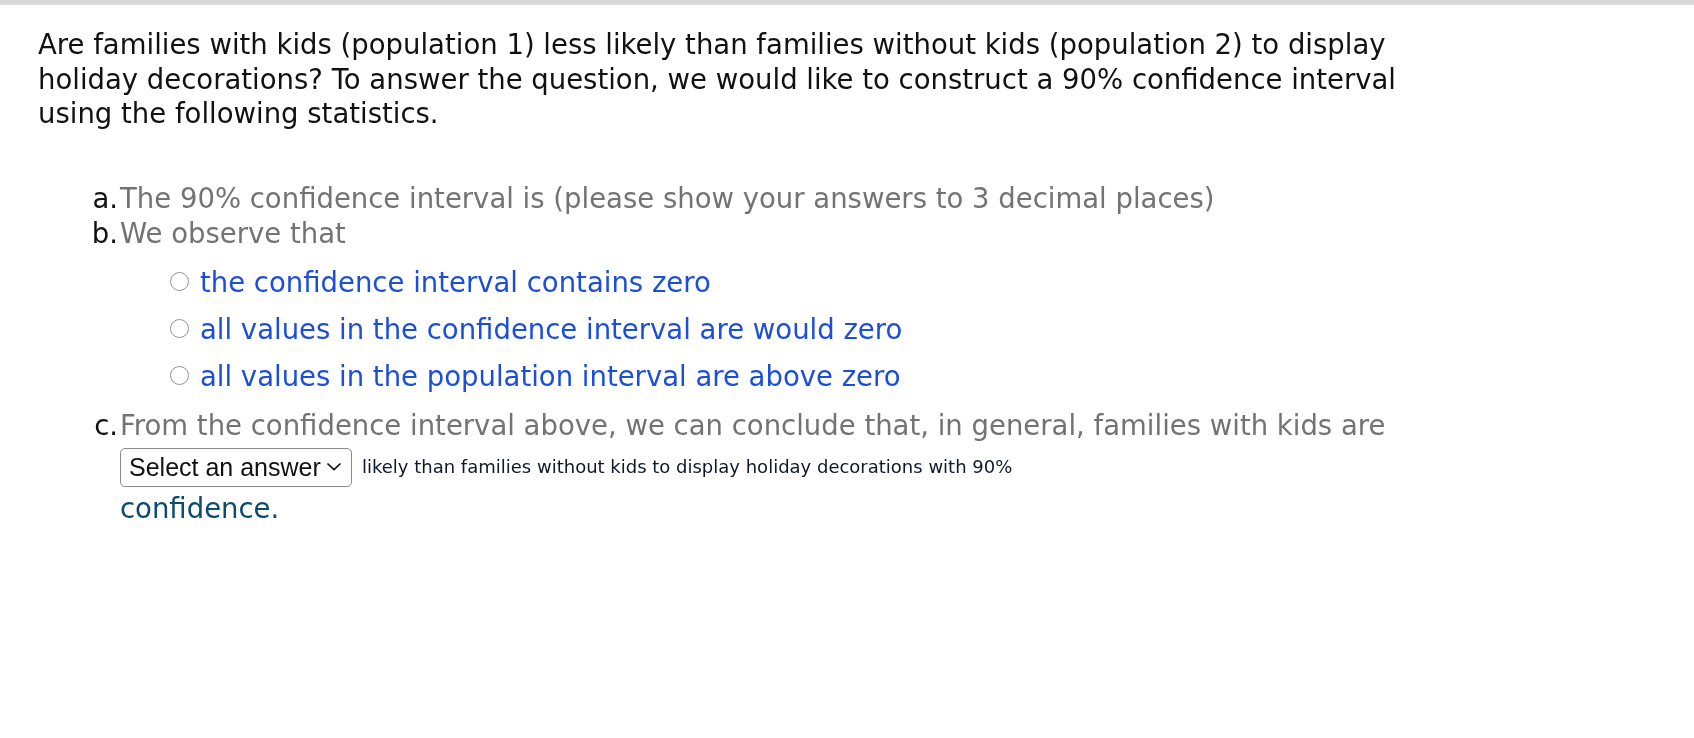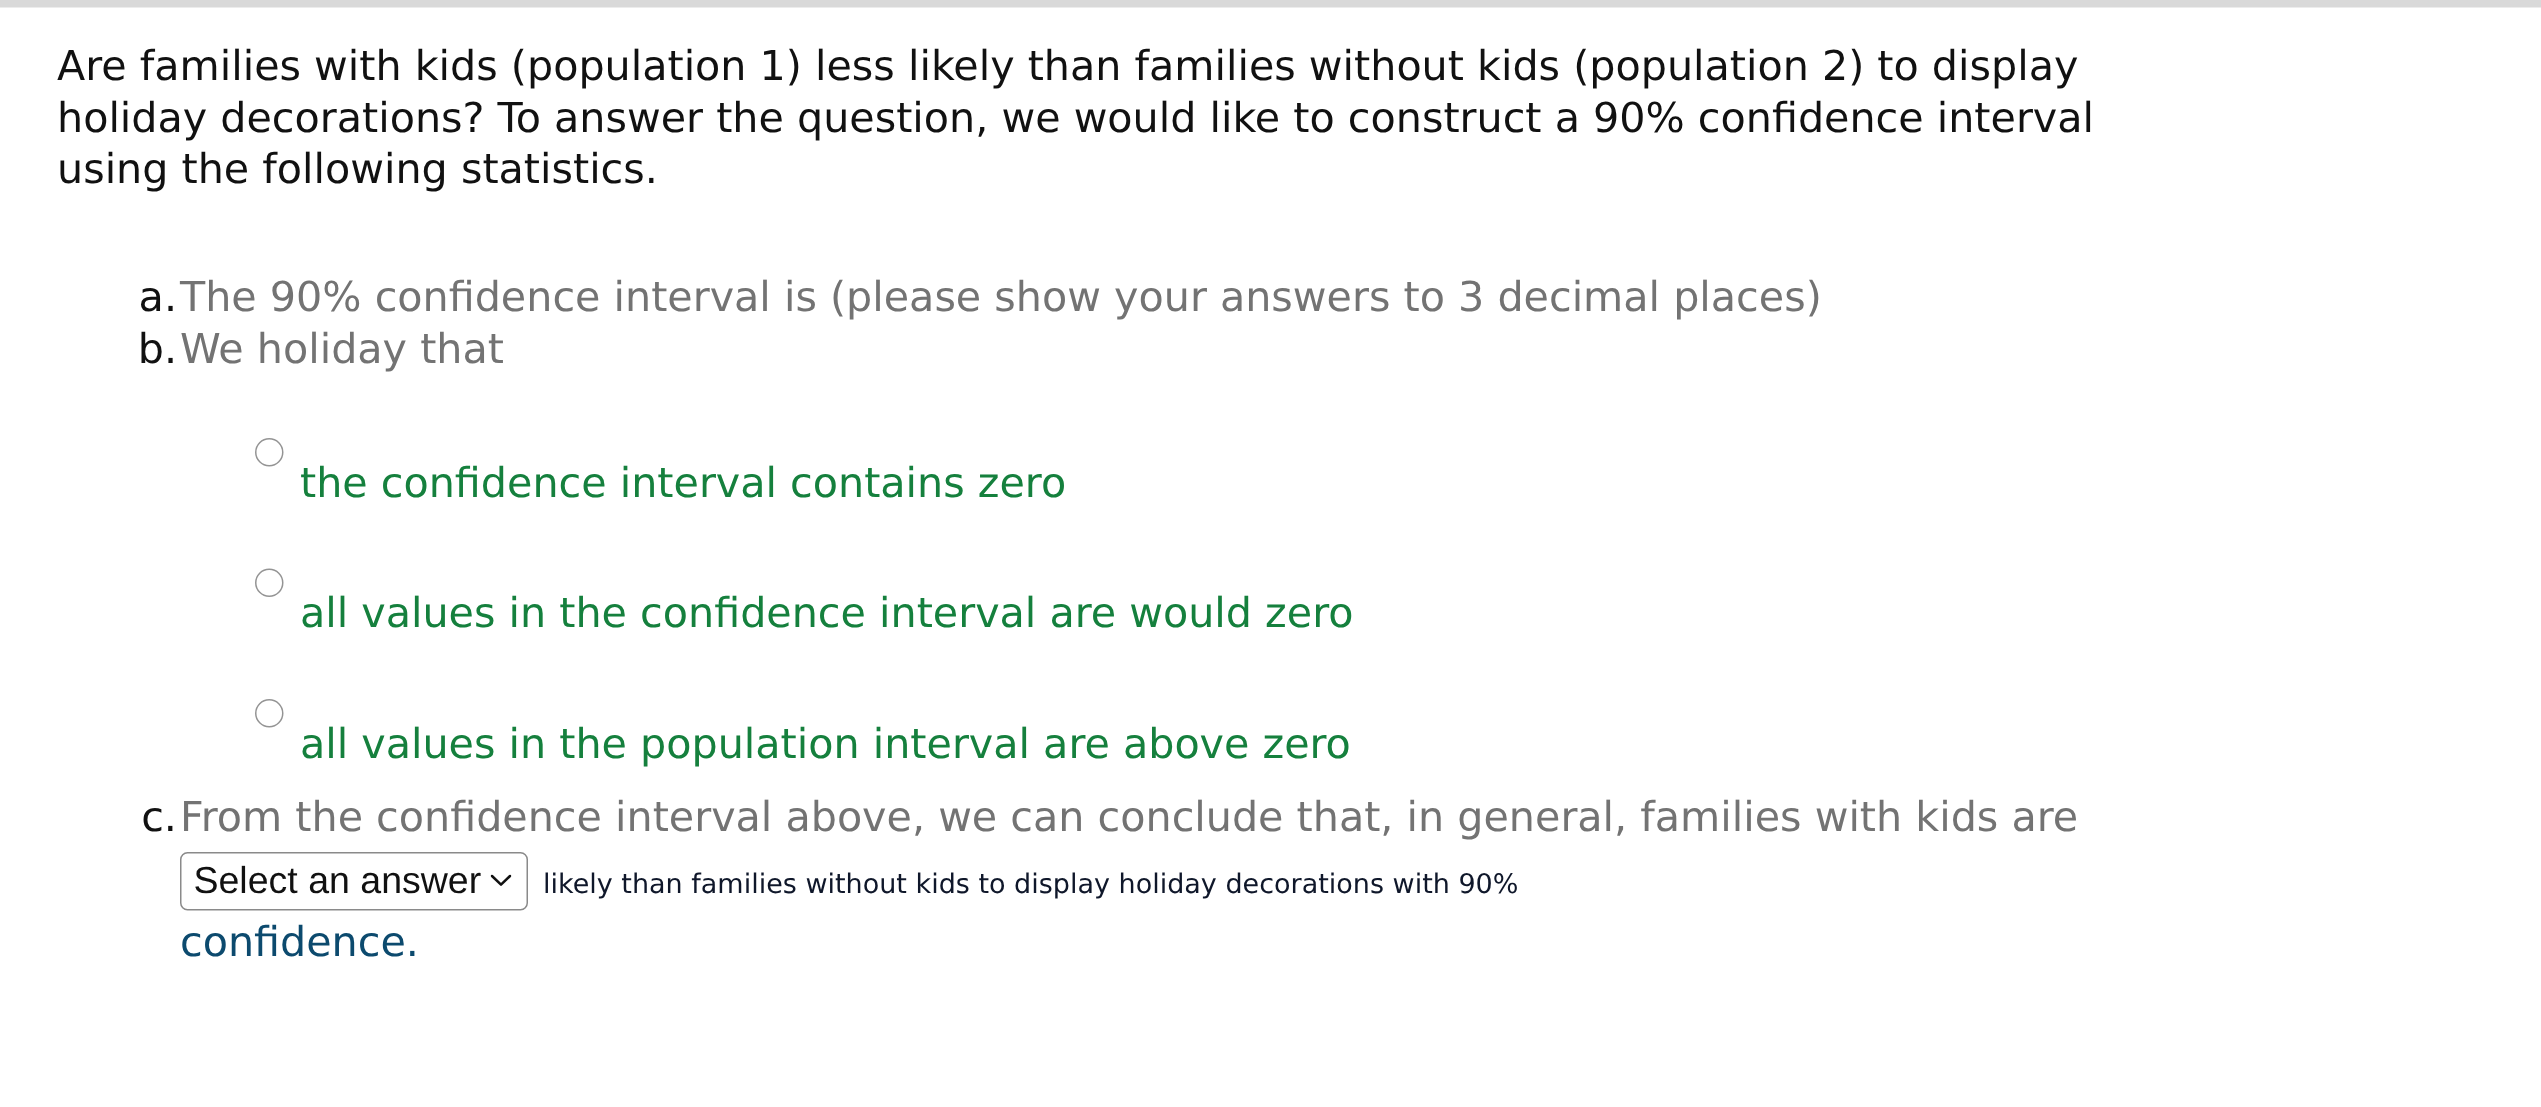--- a/index.html
+++ b/index.html
@@ -125,27 +125,26 @@
     box-sizing: border-box;
     border: 1.6px solid #949494;
     border-radius: 50%;
     background: #ffffff;
     margin-right: 11px;
     display: inline-block;
   }
   .choice-label {
     font-size: 27.5px;
     line-height: 30px;
-    color: #15803d;
-    margin-top: 40px;
+    color: #1d4ed8;
   }
   
   .c-line2 {
     display: flex;
-    align-items: flex-end;
+    align-items: center;
     margin-top: 6px;
     flex-wrap: nowrap;
   }
   .answer-select {
     height: 39px;
     box-sizing: border-box;
     border: 1.5px solid #8a8a8a;
     border-radius: 5px;
     background: #ffffff;
     font-size: 25px;
@@ -198,21 +197,21 @@
   <ol class="qlist">
 
     <li class="qitem">
       <span class="qmarker">a.</span>
       <span class="qtext">The 90% confidence interval is (please show your answers to 3 decimal places)</span>
 
     </li>
 
     <li class="qitem item-b">
       <span class="qmarker">b.</span>
-      <span class="qtext">We holiday that</span>
+      <span class="qtext">We observe that</span>
 
       <ul class="choices">
         <li class="choice">
           <span class="radio"></span>
           <span class="choice-label">the confidence interval contains zero</span>
         </li>
         <li class="choice">
           <span class="radio"></span>
           <span class="choice-label">all values in the confidence interval are would zero</span>
         </li>

